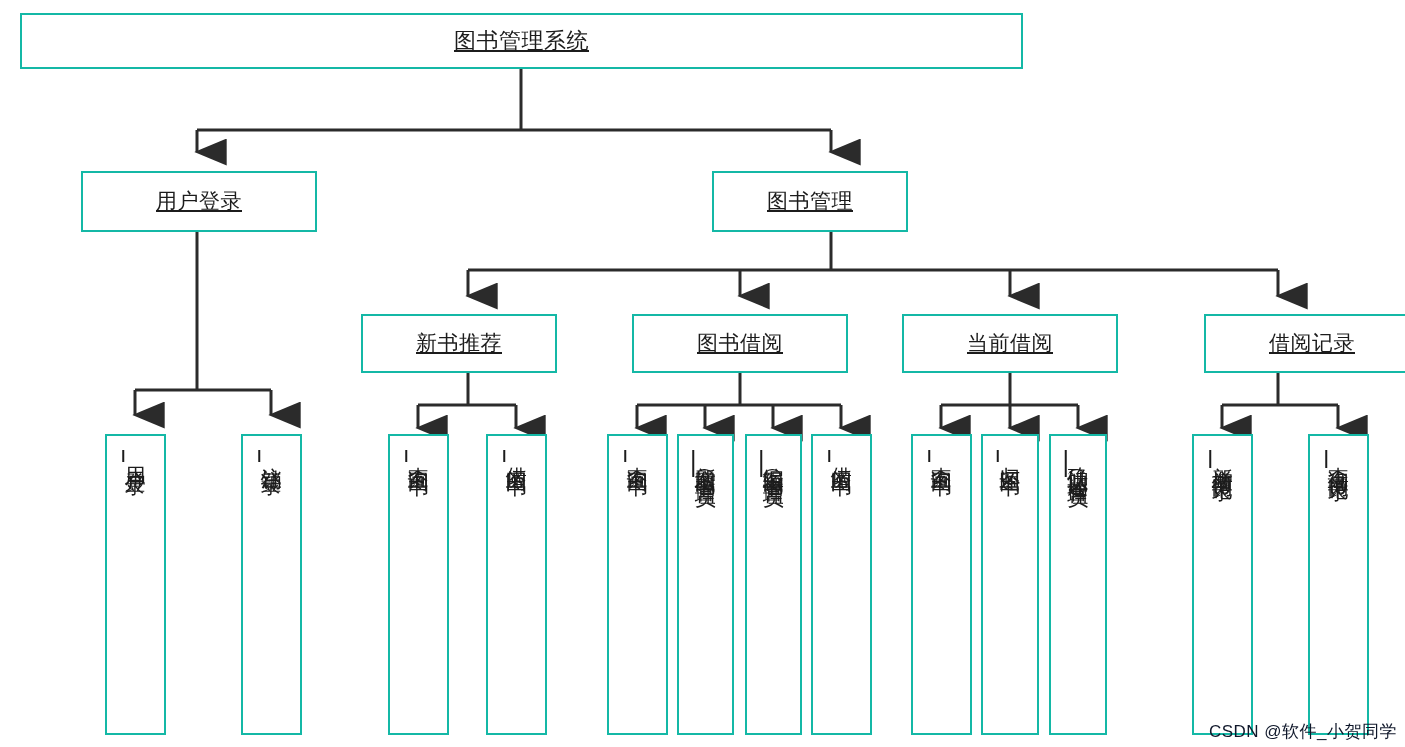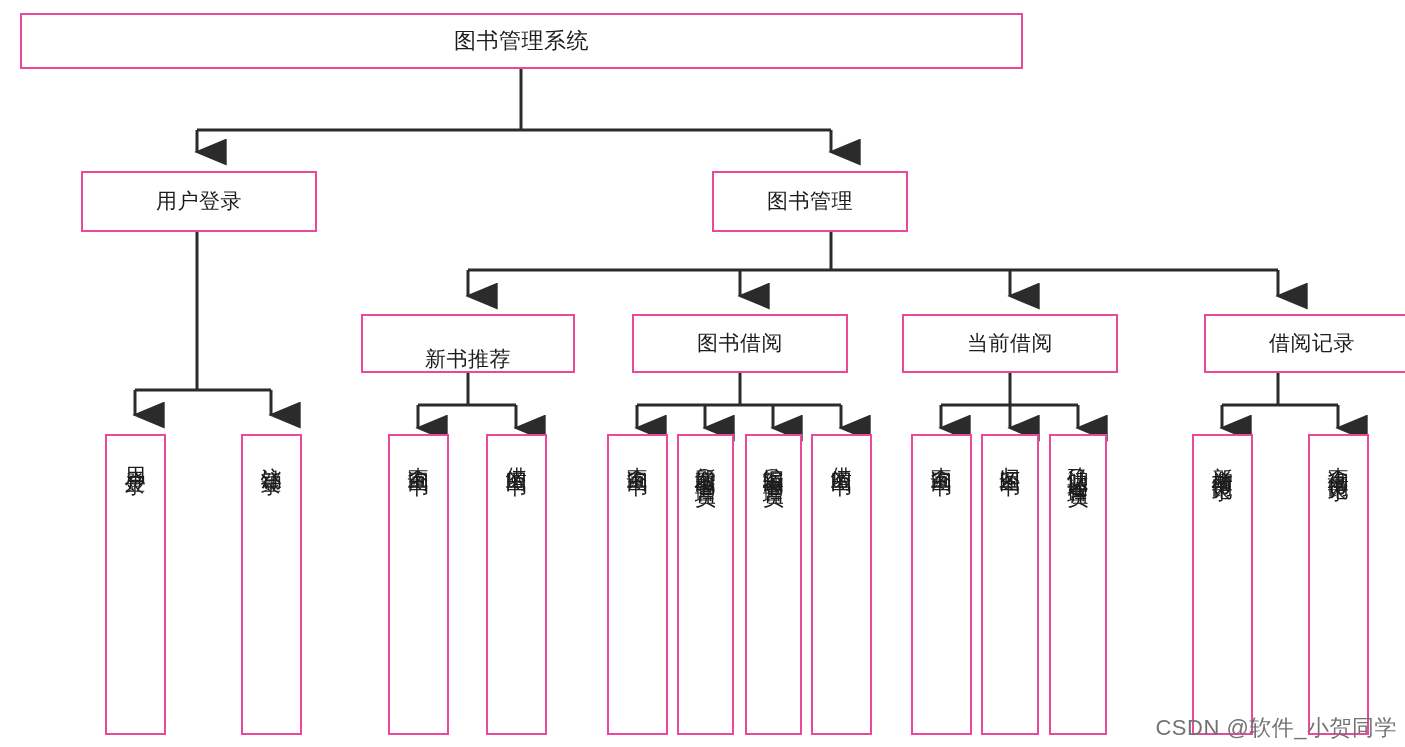--- a/index.html
+++ b/index.html
@@ -23,26 +23,27 @@
     left: 0;
     top: 0;
     width: 1405px;
     height: 747px;
     pointer-events: none;
   }
   .node {
     position: absolute;
     box-sizing: border-box;
     background: #ffffff;
-    border: 2px solid #ec4899;
+    border: 2px solid #14b8a6;
     display: flex;
     align-items: center;
     justify-content: center;
     color: #1c1c1c;
     z-index: 2;
+    text-decoration: underline;
   }
   .node.root {
     border-width: 2px;
   }
   .node .label {
     display: block;
     line-height: 1.15;
     white-space: nowrap;
   }
   .node.horiz .label {
@@ -64,22 +65,22 @@
     text-orientation: upright;
     font-size: 21px;
     line-height: 1.12;
     letter-spacing: 3px;
     white-space: nowrap;
   }
   .watermark {
     position: absolute;
     right: 8px;
     bottom: 4px;
-    font-size: 22px;
-    color: #737373;
+    font-size: 17px;
+    color: #0f172a;
     z-index: 3;
     white-space: nowrap;
     letter-spacing: 0.5px;
   }
 </style>
 </head>
 <body>
 
 <div id="canvas">
 
@@ -141,21 +142,21 @@
   </div>
 
   <div class="node horiz" style="left:81px; top:171px; width:236px; height:61px;">
     <span class="label">用户登录</span>
   </div>
 
   <div class="node horiz" style="left:712px; top:171px; width:196px; height:61px;">
     <span class="label">图书管理</span>
   </div>
 
-  <div class="node horiz" style="left:361px; top:314px; width:214px; height:59px;align-items:flex-end;">
+  <div class="node horiz" style="left:361px; top:314px; width:196px; height:59px;">
     <span class="label">新书推荐</span>
   </div>
 
   <div class="node horiz" style="left:902px; top:314px; width:216px; height:59px;">
     <span class="label">当前借阅</span>
   </div>
 
   <div class="node horiz" style="left:632px; top:314px; width:216px; height:59px;">
     <span class="label">图书借阅</span>
   </div>

